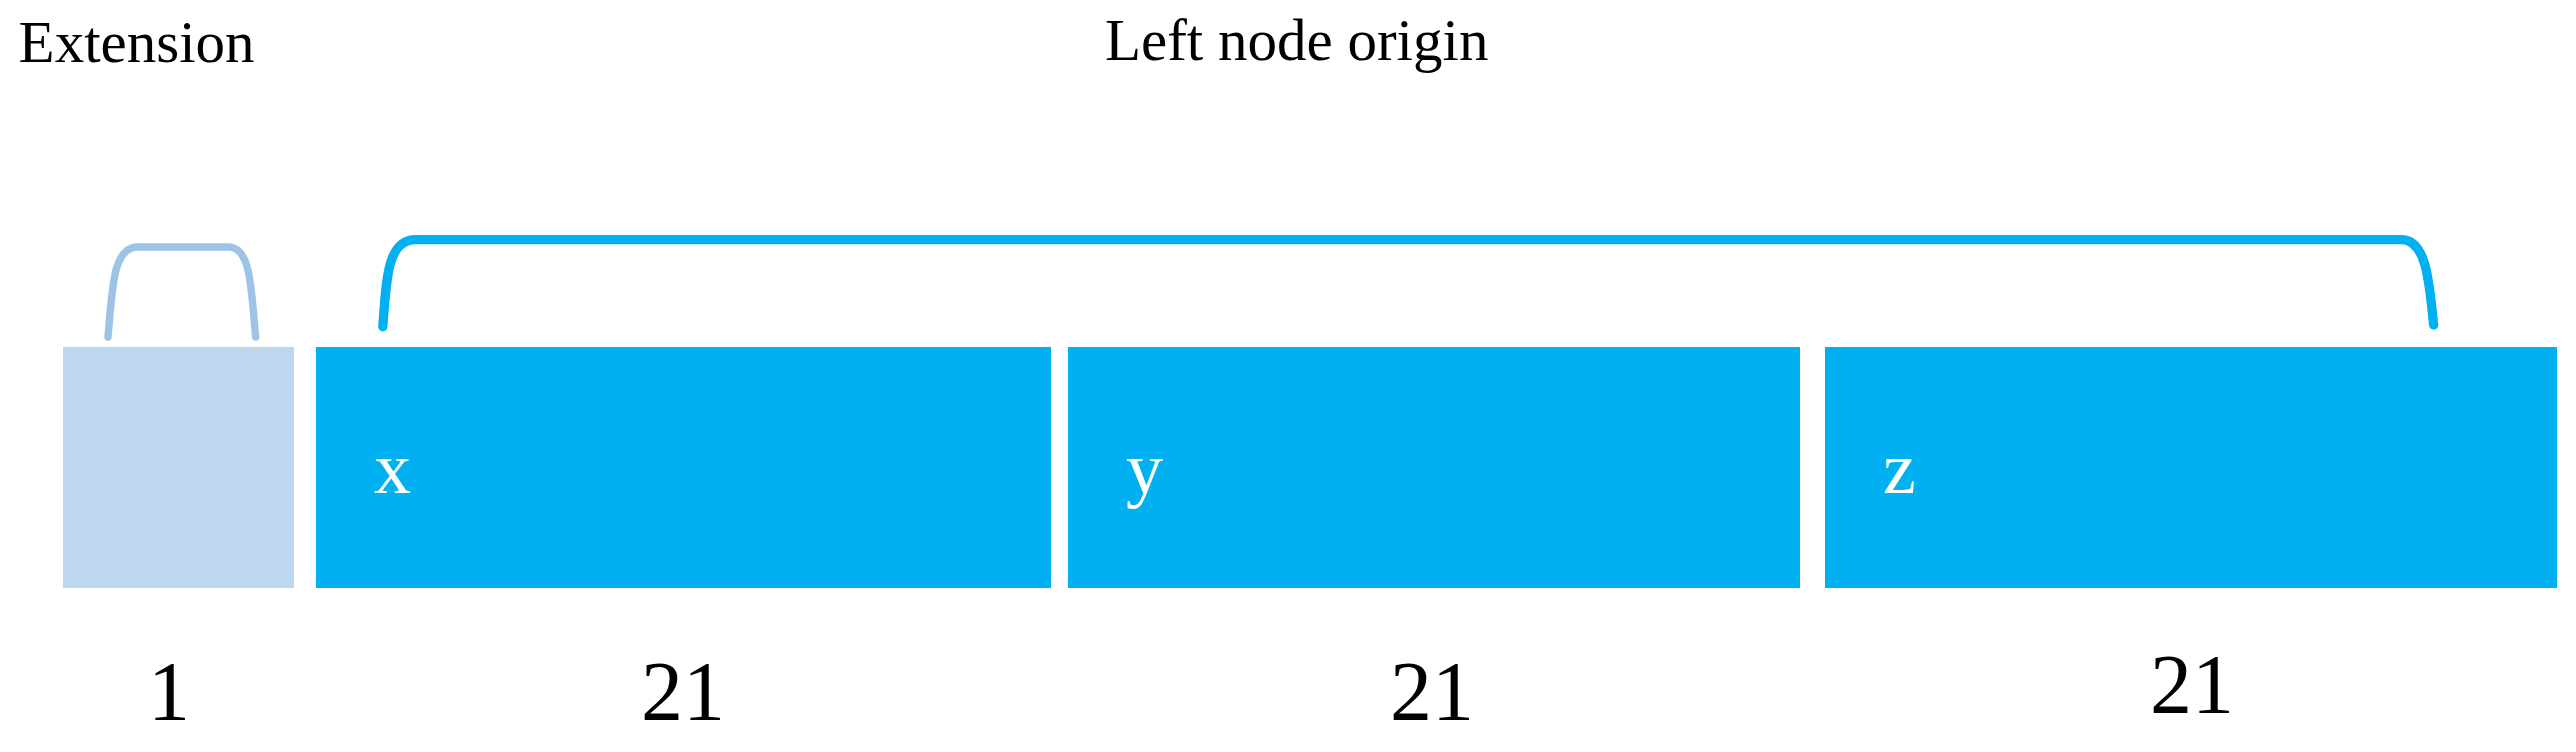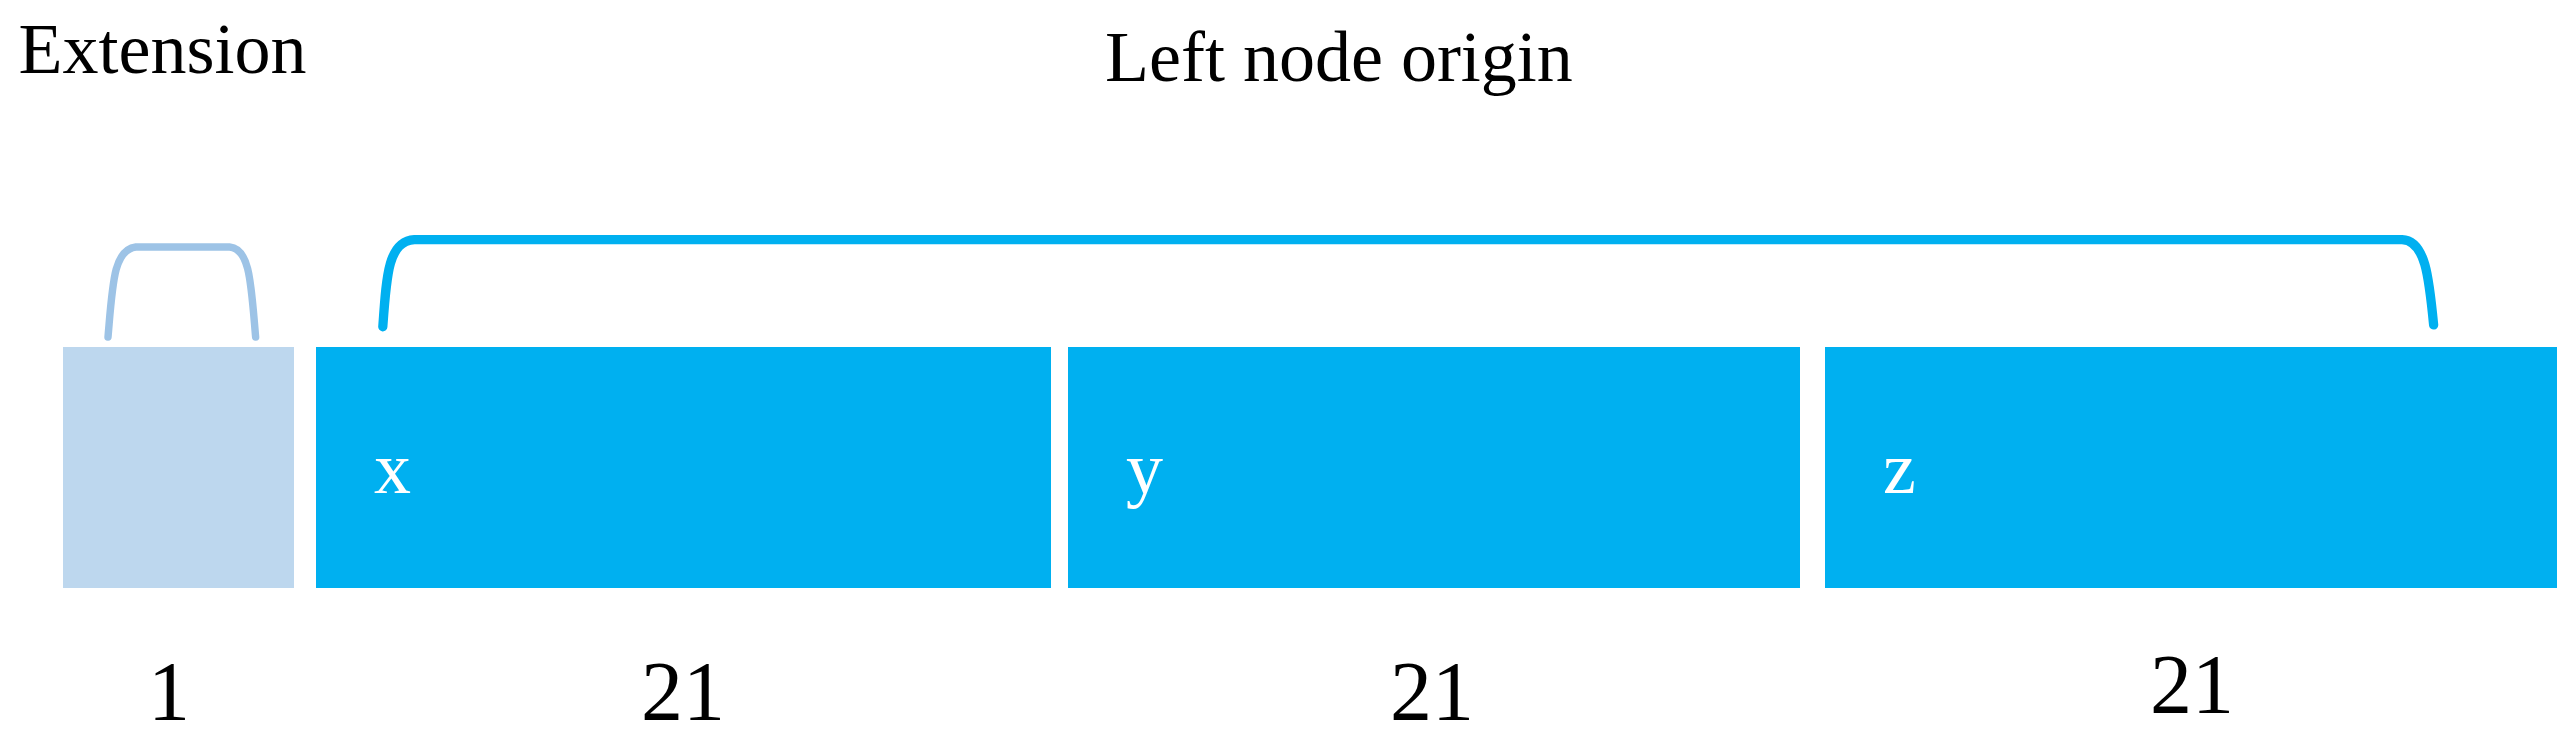--- a/index.html
+++ b/index.html
@@ -10,27 +10,27 @@
   .canvas {
     position: relative;
     width: 2576px;
     height: 752px;
     background: var(--background, #ffffff);
     font-family: "Liberation Serif", "DejaVu Serif", serif;
     overflow: hidden;
   }
   .title {
     position: absolute;
-    font-size: 72px;
+    font-size: 59px;
     line-height: 1;
     color: var(--text, #000000);
     white-space: nowrap;
   }
   .ext-title   { left: 18.6px;   top: 13px; }
-  .origin-title{ left: 1105px; top: 21px; }
+  .origin-title{ left: 1105px; top: 11px; }
 
   .brackets {
     position: absolute;
     left: 0; top: 0;
     width: 2576px;
     height: 752px;
   }
   .brackets path {
     fill: none;
     stroke-linecap: round;

